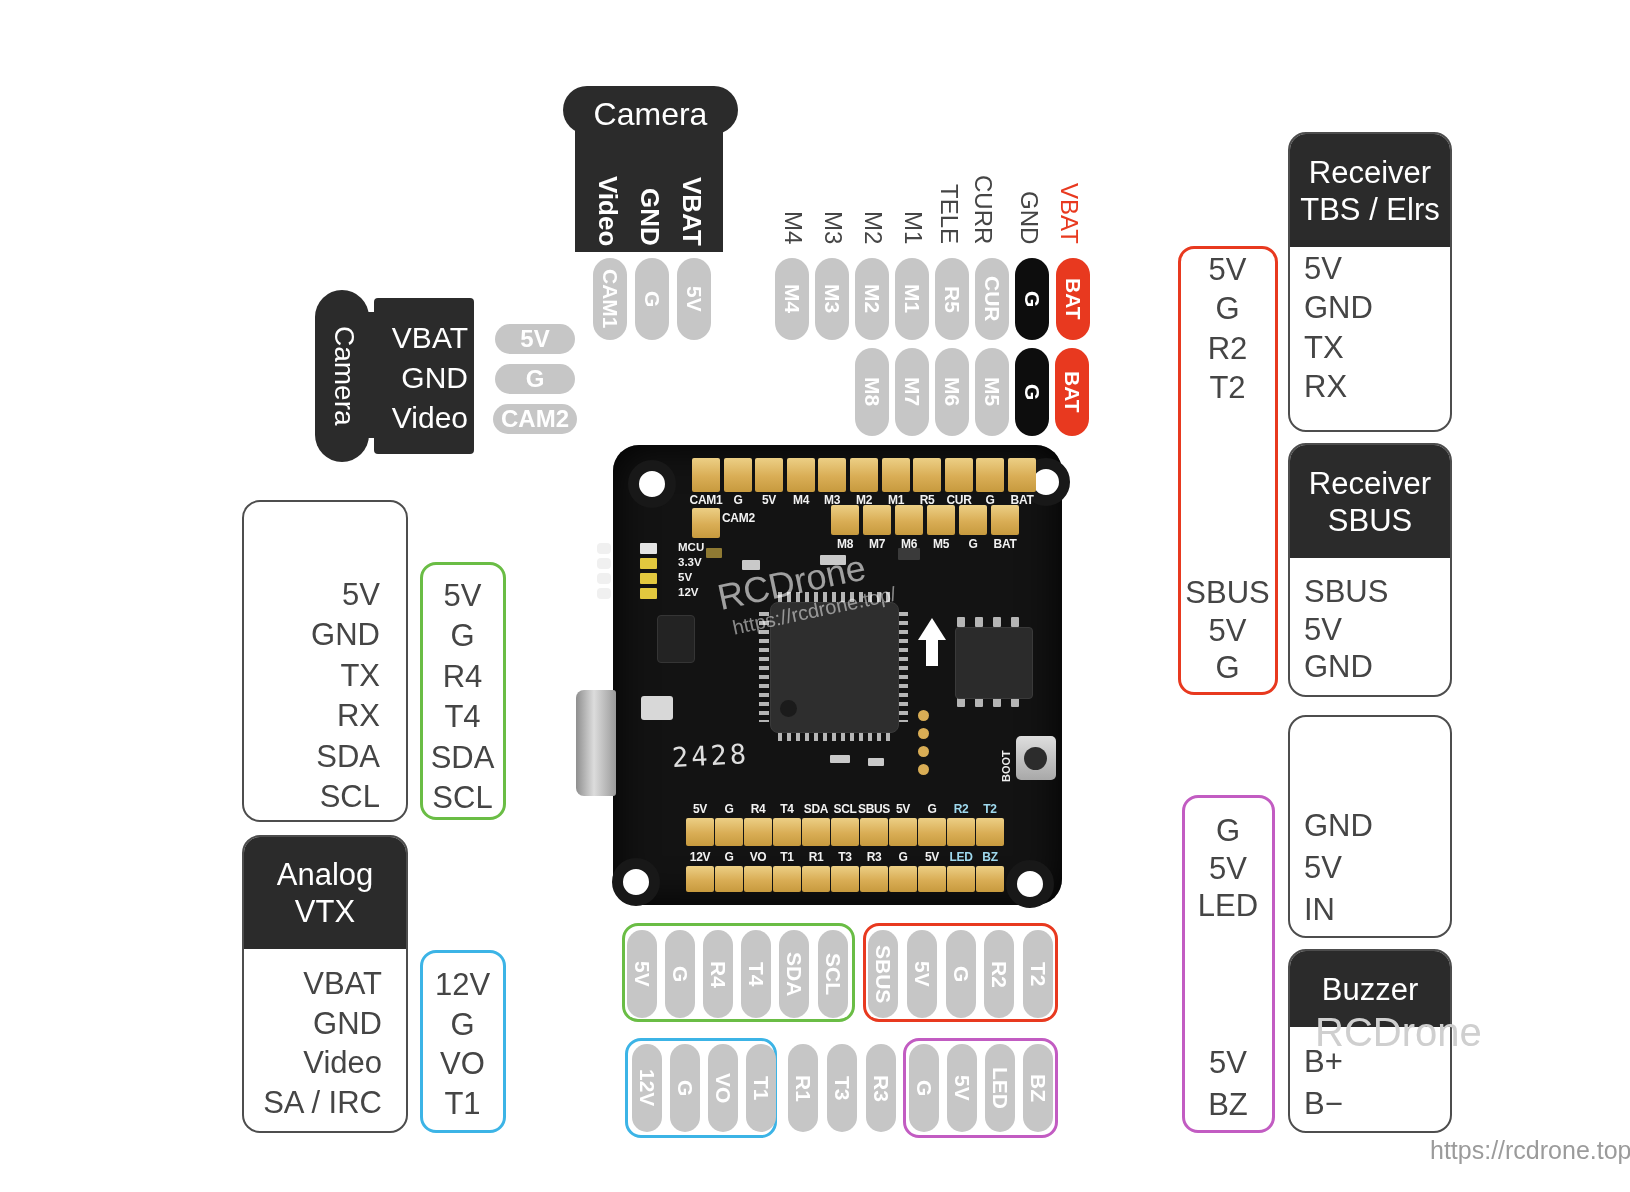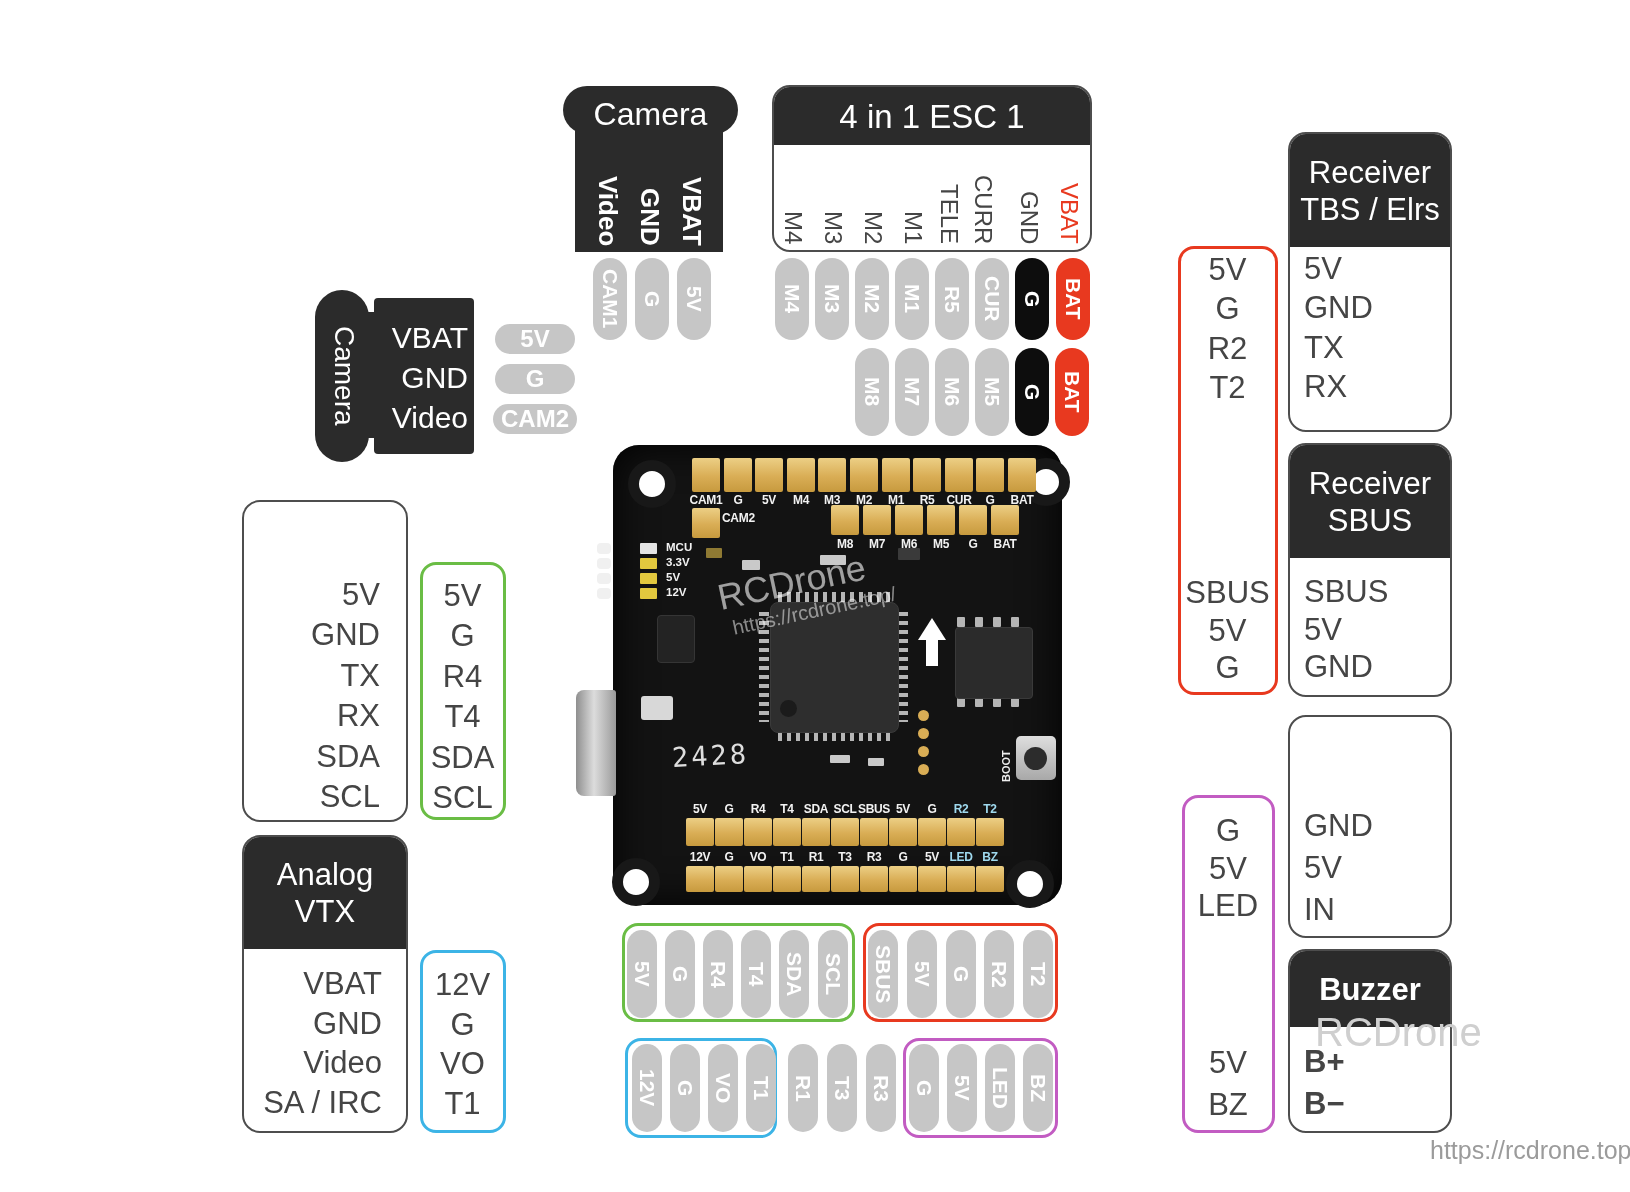--- a/index.html
+++ b/index.html
@@ -39,21 +39,21 @@
          border-radius:26px;box-shadow:inset 0 0 40px #000;}
   .ring{position:absolute;width:48px;height:48px;box-sizing:border-box;border:11px solid #181818;
         background:#fff;border-radius:50%;}
   .gp{position:absolute;background:linear-gradient(180deg,#eccf85 0%,#d9ad55 55%,#c79a3e 100%);
       border-radius:2px;}
   .sk{position:absolute;width:40px;text-align:center;font-size:12px;font-weight:bold;color:#f2f2f2;
       letter-spacing:-0.3px;}
   .sk.cy{color:#9fd9ee;}
   .cmp{position:absolute;border-radius:1px;}
   .via{position:absolute;border-radius:50%;}
-  .ledrow{position:absolute;font-size:11.5px;font-weight:bold;color:#f2f2f2;}
+  .ledrow{position:absolute;font-size:11.5px;font-weight:bold;color:#f2f2f2;margin-left:12px;}
   .mcu-pins-h{position:absolute;height:10px;background:repeating-linear-gradient(90deg,#b5b5b5 0 4px,transparent 4px 9px);}
   .mcu-pins-v{position:absolute;width:10px;background:repeating-linear-gradient(180deg,#b5b5b5 0 4px,transparent 4px 9px);}
   .wm-board{position:absolute;left:718px;top:552px;width:240px;transform:rotate(-12deg);color:rgba(255,255,255,.6);}
   .vtext-up{writing-mode:vertical-rl;transform:rotate(180deg);}
 </style>
 </head>
 <body>
 
 <div class="stage">
 
@@ -68,23 +68,20 @@
   <div class="pv" style="left:593px;top:258px;">
       <span class="vt">CAM1</span>
     </div>
   <div class="pv" style="left:635px;top:258px;">
       <span class="vt">G</span>
     </div>
   <div class="pv" style="left:677px;top:258px;">
       <span class="vt">5V</span>
     </div>
 
-  <div class="labelbox" style="left:772px;top:85px;width:320px;height:167px;">
-    <div class="head" style="height:58px;font-size:33px;">4 in 1 ESC 1</div>
-  </div>
   <div class="e1pin" style="left:777px;">M4</div>
   <div class="e1pin" style="left:817px;">M3</div>
   <div class="e1pin" style="left:857px;">M2</div>
   <div class="e1pin" style="left:897px;">M1</div>
   <div class="e1pin" style="left:933px;">TELE</div>
   <div class="e1pin" style="left:967px;">CURR</div>
   <div class="e1pin" style="left:1013px;">GND</div>
   <div class="e1pin red" style="left:1053px;">VBAT</div>
   <div class="pv" style="left:775px;top:258px;">
       <span class="vt">M4</span>
@@ -243,21 +240,21 @@
       <div>G</div>
       <div>5V</div>
       <div>LED</div>
     </div>
     <div class="rows r-center" style="left:0;top:244px;width:86px;line-height:42px;">
       <div>5V</div>
       <div>BZ</div>
     </div>
   </div>
 
-  <div class="labelbox" style="left:1288px;top:949px;width:164px;height:184px;font-weight:bold;">
+  <div class="labelbox" style="left:1288px;top:949px;width:164px;height:184px;">
     <div class="head" style="height:76px;">Buzzer</div>
     <div class="rows r-left" style="left:14px;top:90px;width:130px;line-height:42px;">
       <div>B+</div>
       <div>B−</div>
     </div>
   </div>
   <div style="position:absolute;left:1315px;top:1010px;font-size:40px;color:#cfcfcf;">RCDrone</div>
 
   <div class="board"></div>
   <div class="ring" style="left:628px;top:460px;"></div>

